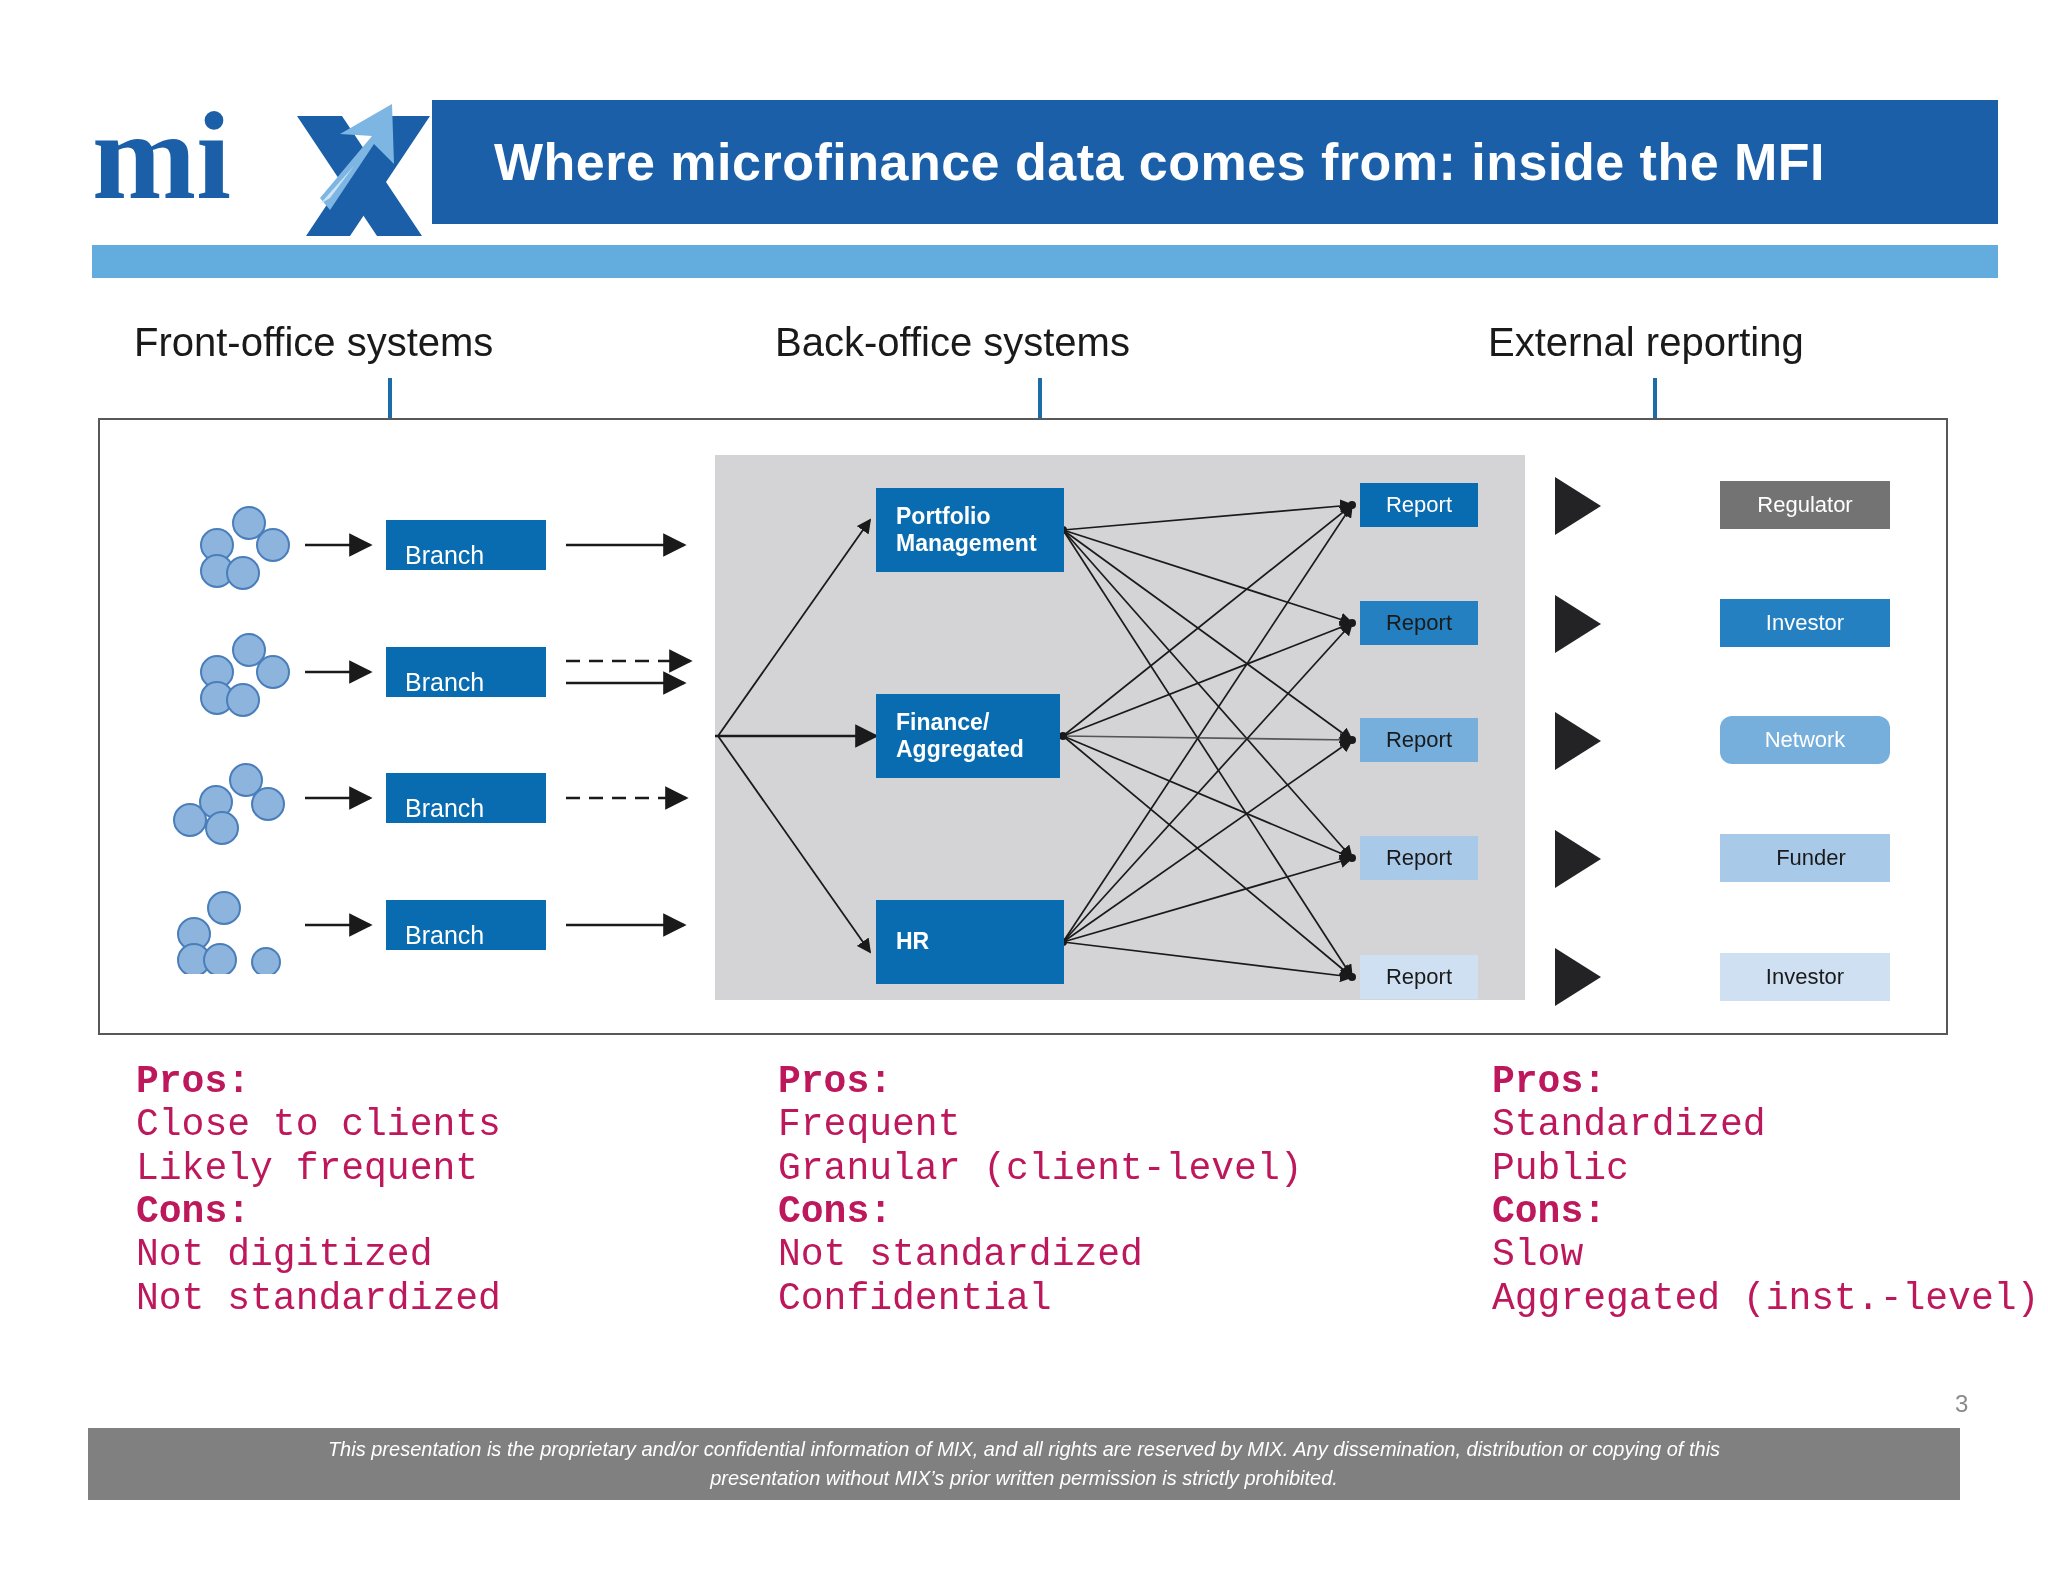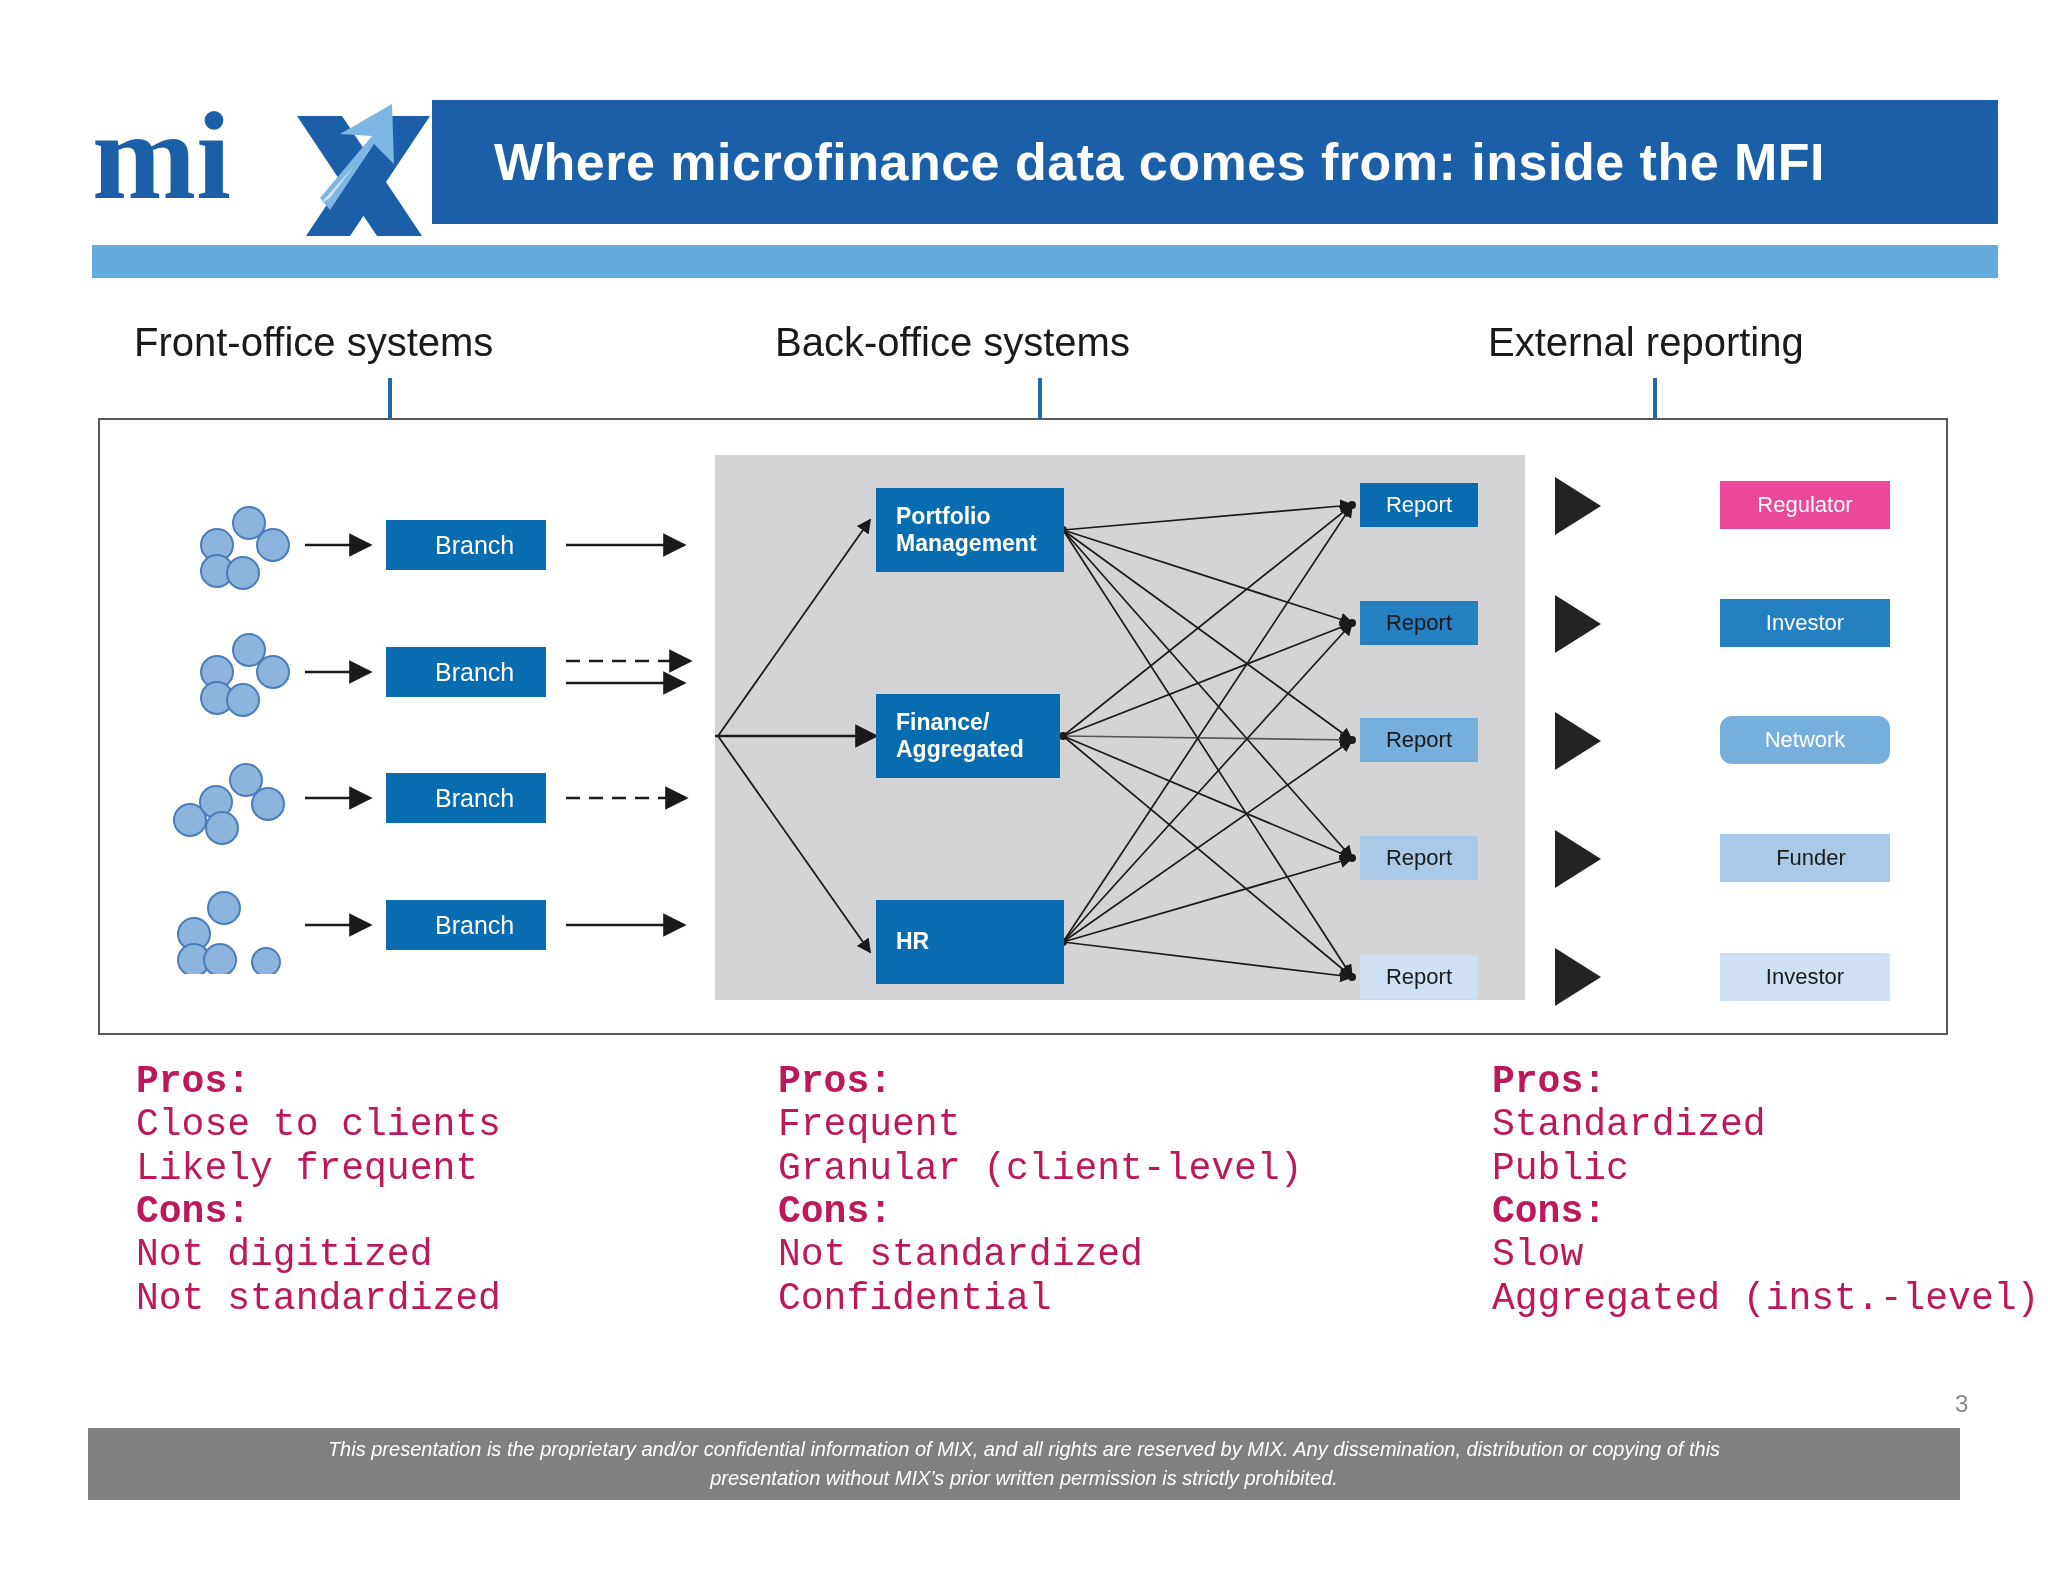--- a/index.html
+++ b/index.html
@@ -109,22 +109,23 @@
     display: flex;
     align-items: center;
     box-sizing: border-box;
     color: #ffffff;
     font-size: 24px;
   }
   .branch-box {
     width: 160px;
     height: 50px;
     background: #0A6CB0;
-    padding-left: 49px;
+    padding-left: 19px;
     font-size: 25px;
+    align-items: flex-end;
   }
   .office-box {
     background: #0A6CB0;
     padding-left: 20px;
     font-size: 23px;
     font-weight: bold;
     line-height: 1.18;
     display: flex;
     align-items: center;
   }
@@ -395,21 +396,21 @@
   <svg width="46" height="58" viewBox="0 0 46 58">
       <polygon points="0,0 46,29 0,58" fill="#232326"></polygon>
     </svg>
 </div>
 <div class="big-triangle" style="left:1555px; top:948px;">
   <svg width="46" height="58" viewBox="0 0 46 58">
       <polygon points="0,0 46,29 0,58" fill="#232326"></polygon>
     </svg>
 </div>
 
-<div class="node-box recipient-box" style="left:1720px; top:481px; background:#ec4899; color:#ffffff;align-items:center;">
+<div class="node-box recipient-box" style="left:1720px; top:481px; background:#737373; color:#ffffff;align-items:center;">
   <span>Regulator</span>
 </div>
 <div class="node-box recipient-box" style="left:1720px; top:599px; background:#2480C0; color:#ffffff;">
   <span>Investor</span>
 </div>
 <div class="node-box recipient-box" style="left:1720px; top:716px; background:#76AEDC; color:#ffffff;border-radius:12px;">
   <span>Network</span>
 </div>
 <div class="node-box recipient-box" style="left:1720px; top:834px; background:#A9C9E8; color:#1a1a1a;padding-left:12px;">
   <span>Funder</span>

